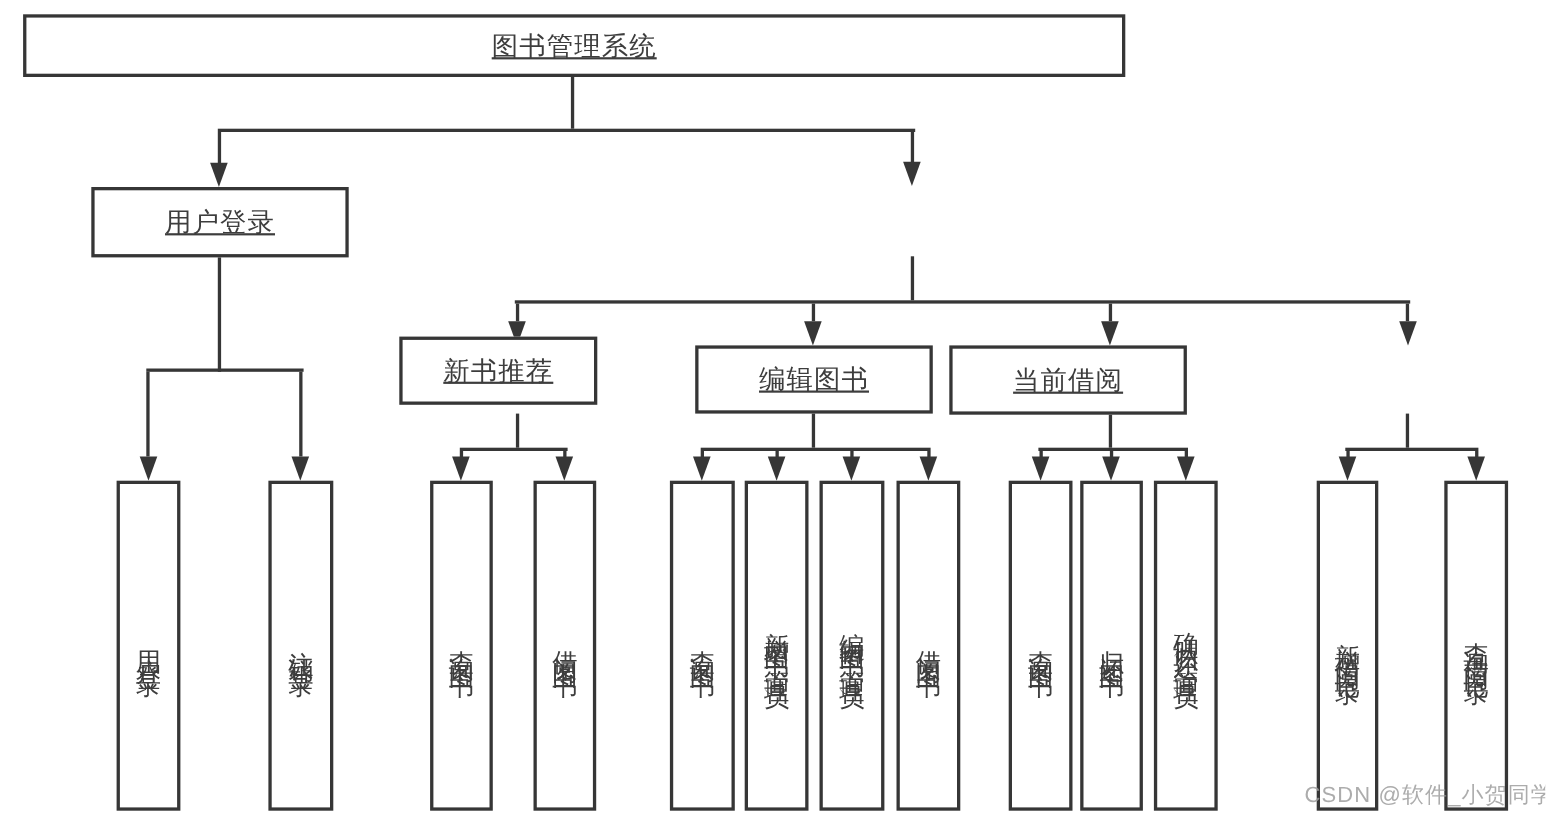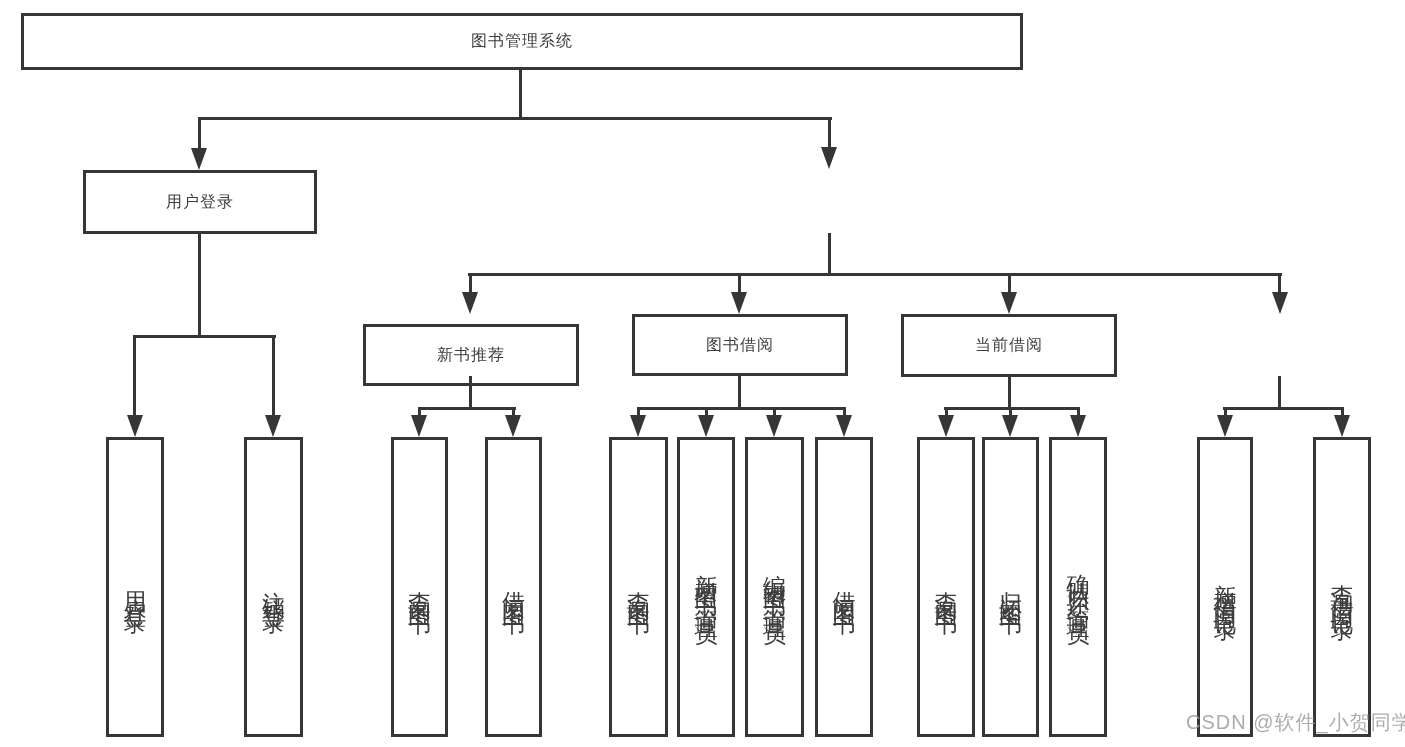--- a/index.html
+++ b/index.html
@@ -15,23 +15,24 @@
   .box {
     position: absolute;
     border: 3px solid #363636;
     background: #ffffff;
     display: flex;
     align-items: center;
     justify-content: center;
     color: #3d3d3d;
   }
   .box.h span {
-    font-size: 16px;
+    font-size: 24px;
     letter-spacing: 1px;
     white-space: nowrap;
+    text-decoration: underline;
   }
   .box.leaf span {
     writing-mode: vertical-rl;
     text-orientation: mixed;
     font-size: 23px;
     letter-spacing: 7px;
     line-height: 1;
   }
   .vline { position: absolute; width: 3px; background: #363636; }
   .hline { position: absolute; height: 3px; background: #363636; }
@@ -84,27 +85,27 @@
   <div class="hline" style="left:468px;top:273px;width:814px"></div>
   <div class="vline" style="left:469px;top:276px;height:16px"></div>
   <div class="arrow" style="left:462px;top:292px"></div>
   <div class="vline" style="left:738px;top:276px;height:16px"></div>
   <div class="arrow" style="left:731px;top:292px"></div>
   <div class="vline" style="left:1008px;top:276px;height:16px"></div>
   <div class="arrow" style="left:1001px;top:292px"></div>
   <div class="vline" style="left:1278px;top:276px;height:16px"></div>
   <div class="arrow" style="left:1272px;top:292px"></div>
 
-  <div class="box h" style="left:363px;top:324px;width:216px;height:62px">
+  <div class="box h" style="left:363px;top:306px;width:180px;height:62px">
     <span>新书推荐</span>
   </div>
   <div class="box h" style="left:632px;top:314px;width:216px;height:62px">
-    <span>图书借阅</span>
+    <span>编辑图书</span>
   </div>
-  <div class="box h" style="left:901px;top:314px;width:216px;height:63px">
+  <div class="box h" style="left:863px;top:314px;width:216px;height:63px">
     <span>当前借阅</span>
   </div>
 
   <div class="vline" style="left:469px;top:376px;height:31px"></div>
   <div class="hline" style="left:418px;top:407px;width:98px"></div>
   <div class="vline" style="left:418px;top:410px;height:6px"></div>
   <div class="arrow" style="left:411px;top:415px"></div>
   <div class="vline" style="left:512px;top:410px;height:6px"></div>
   <div class="arrow" style="left:505px;top:415px"></div>
 

